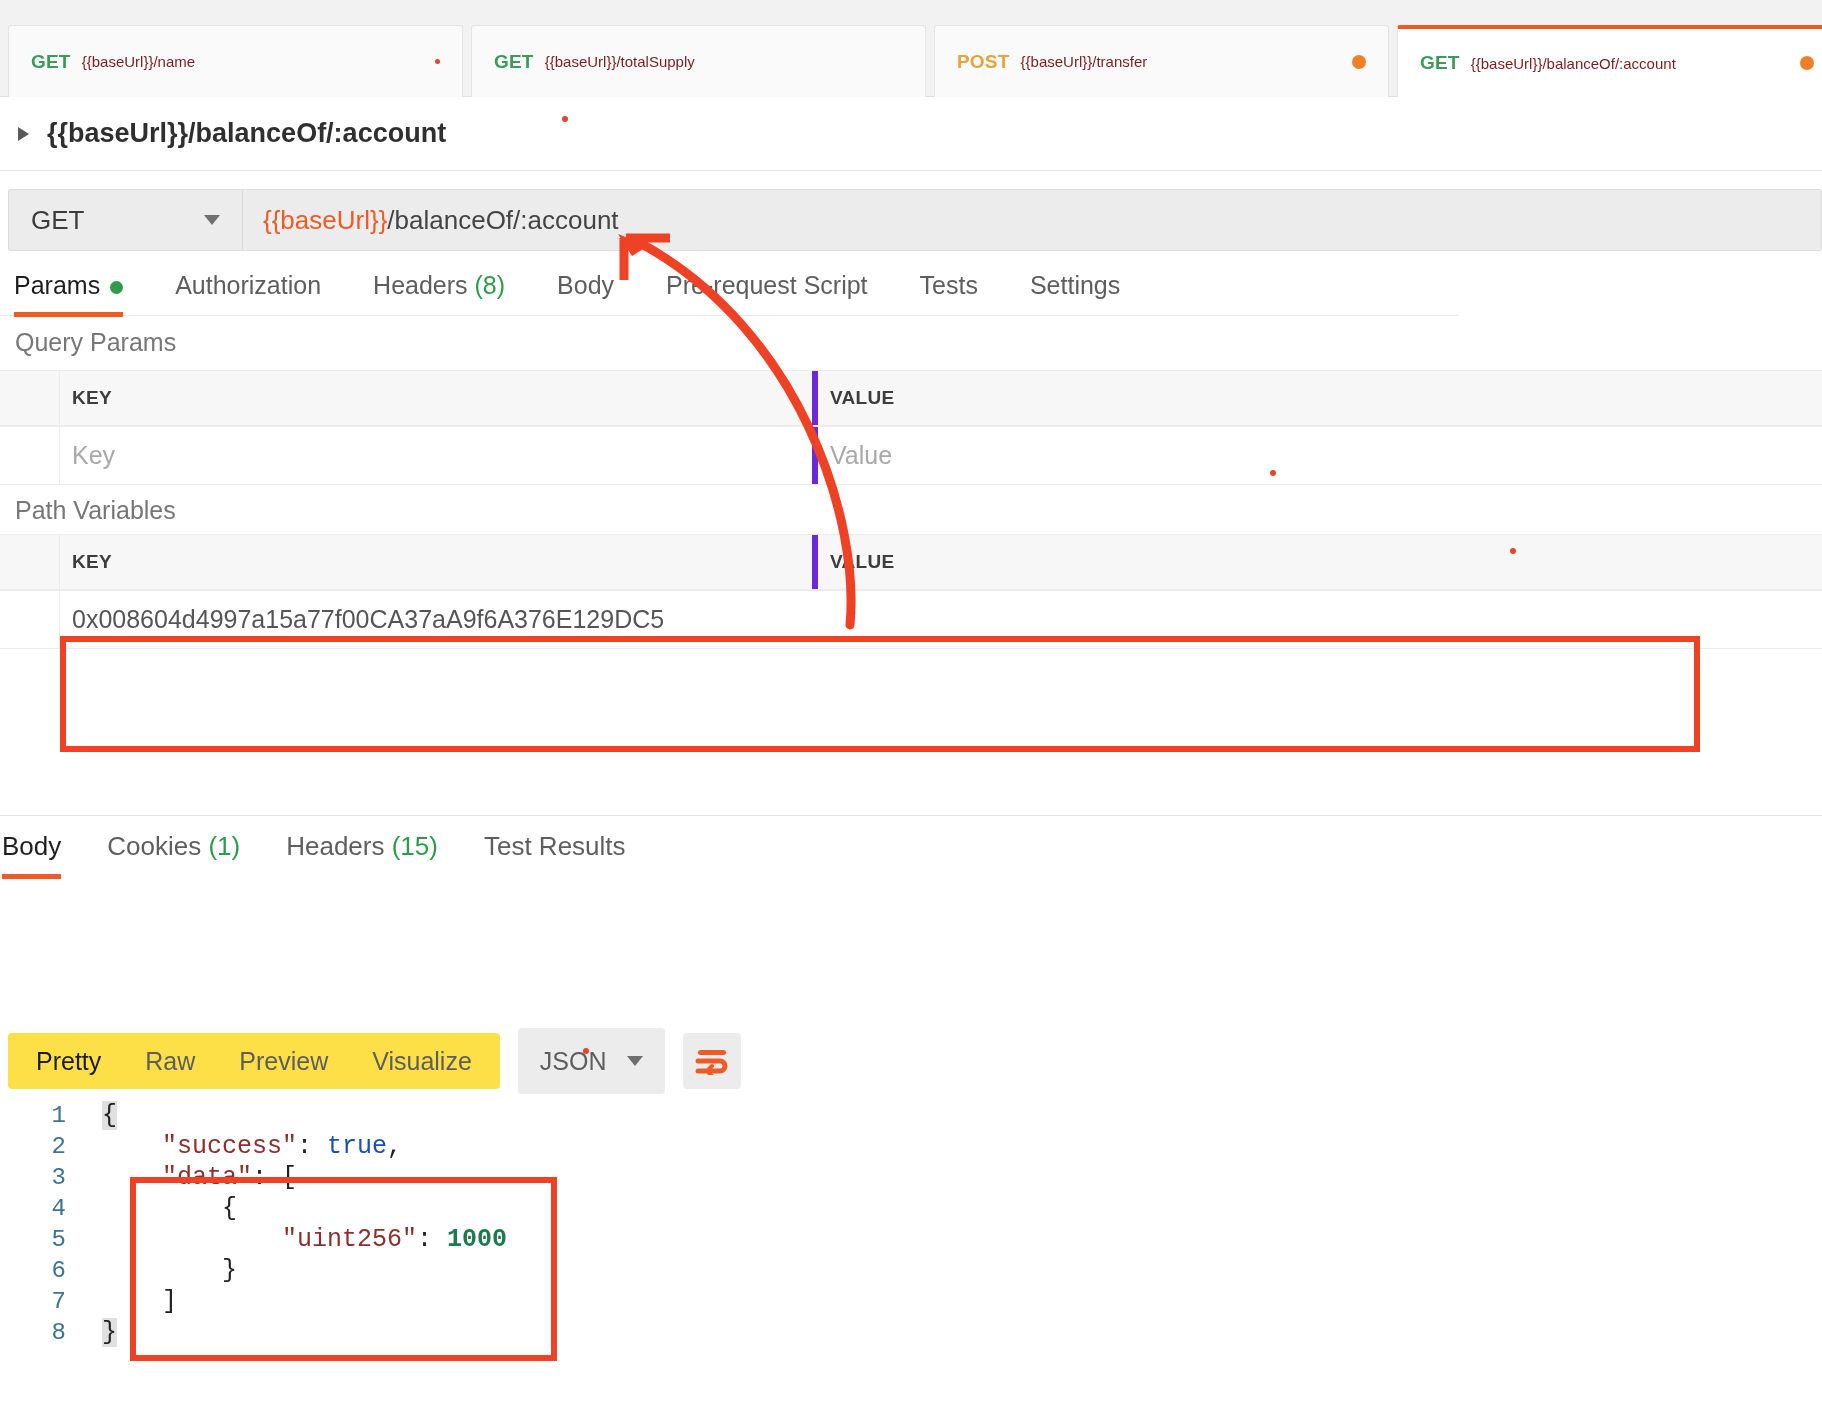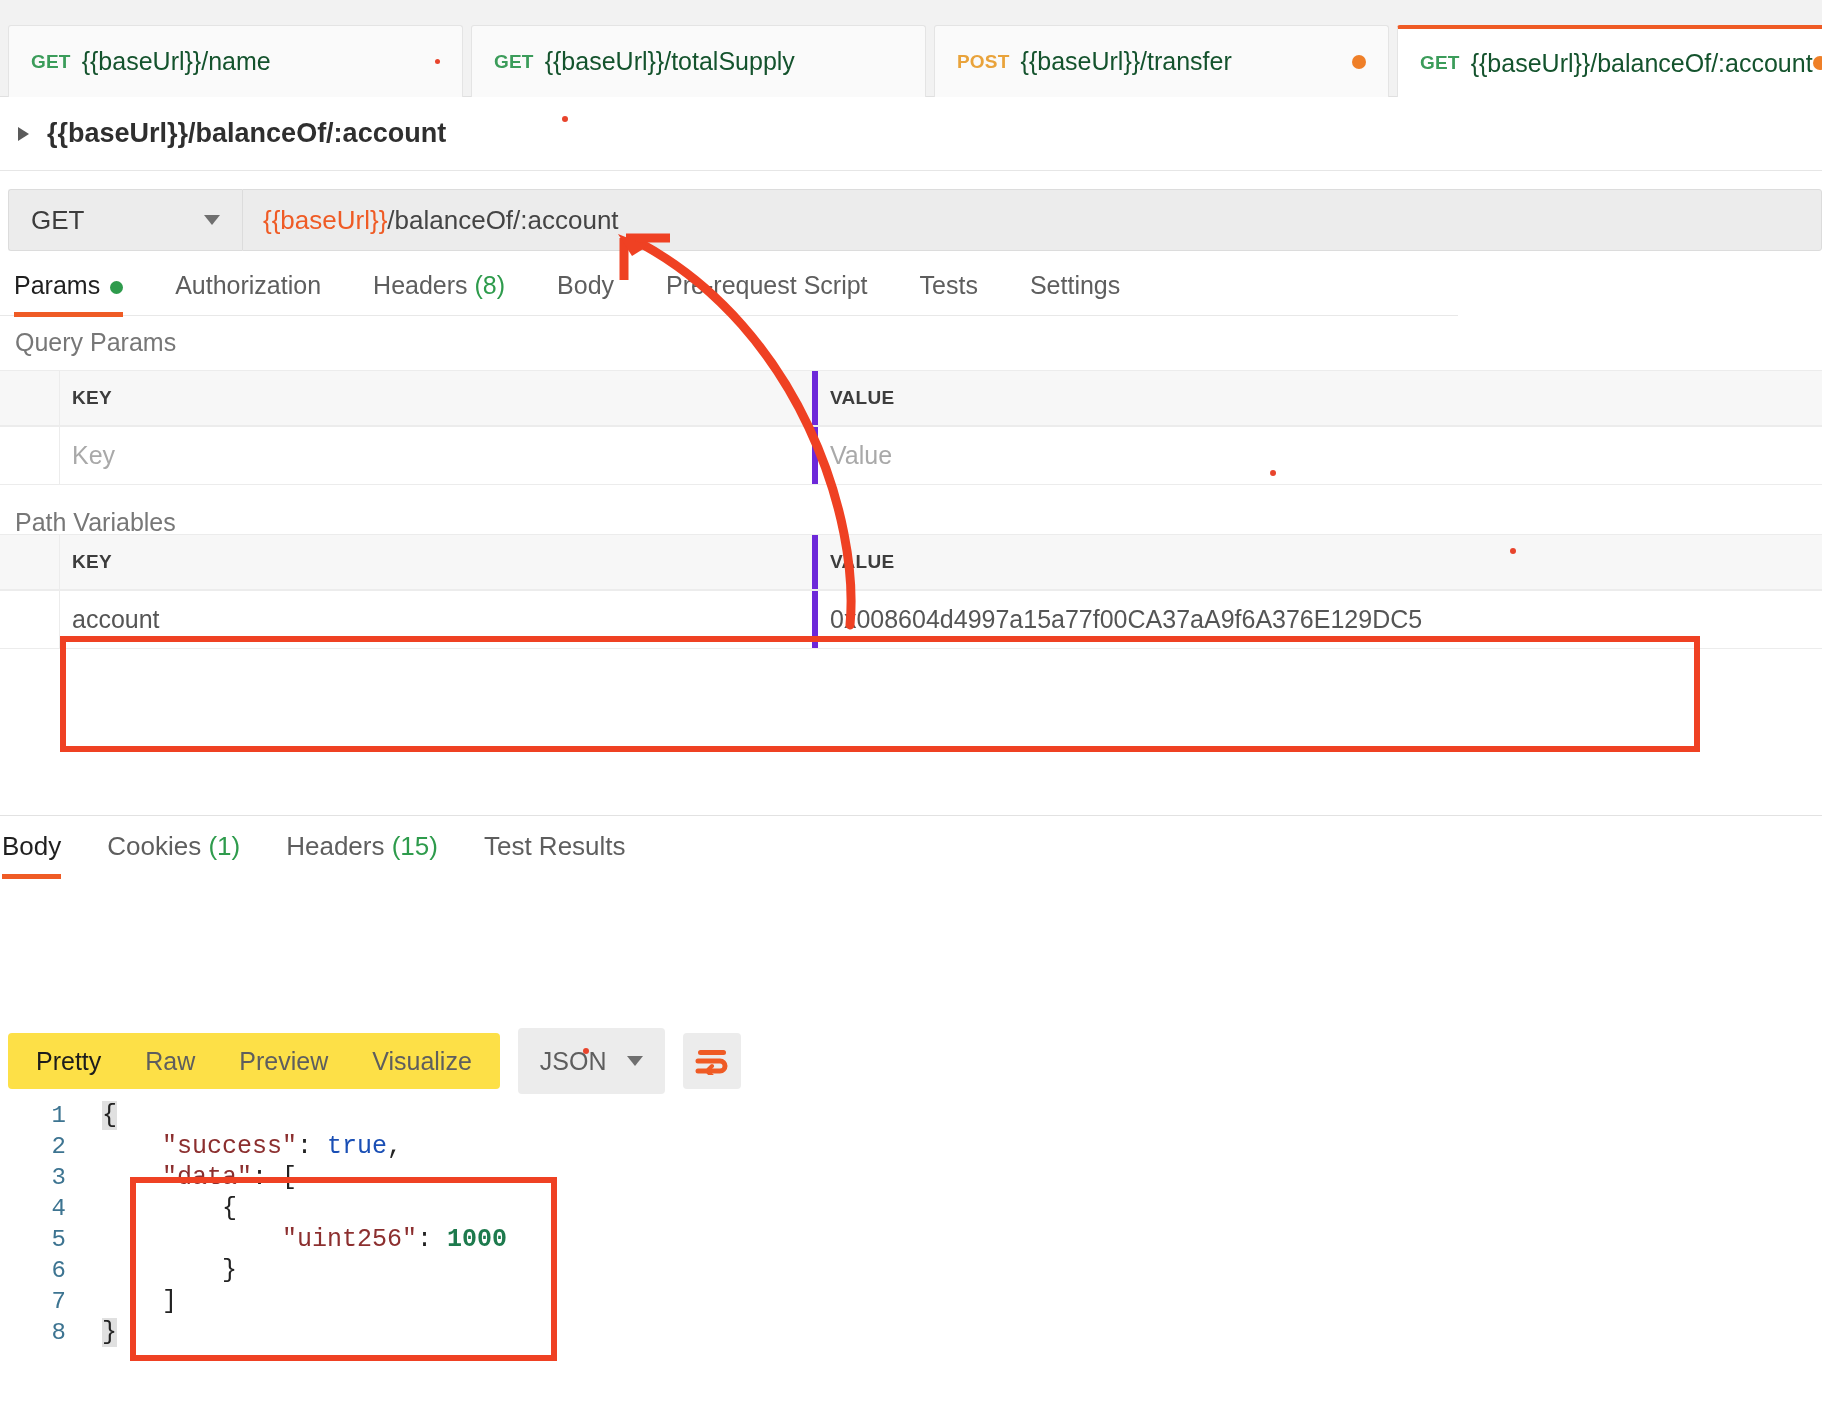--- a/index.html
+++ b/index.html
@@ -32,21 +32,21 @@
     border-left: 1px solid #e4e4e4;
     border-right: 1px solid #e4e4e4;
     z-index: 3;
   }
   .tab .method {
     font-size: 19px; font-weight: bold; letter-spacing: .2px;
     margin-right: 11px;
   }
   .m-get { color: #3b9c5a; }
   .m-post { color: #e9a33b; }
-  .tab .tname { font-size: 25px; color: #14532d; }
+  .tab .tname { font-size: 15px; color: #7f1d1d; }
   .tab .dot {
     width: 14px; height: 14px; border-radius: 50%;
     background: #ef7f28; margin-left: auto; flex: none;
   }
   .tab .dot.tiny { width: 5px; height: 5px; background: #e8442c; }
 
   
   .req-head {
     position: absolute; left: 0; top: 97px; width: 1822px; height: 73px;
     display: flex; align-items: center; padding-left: 18px;
@@ -109,21 +109,21 @@
   .green-dot {
     display: inline-block; width: 13px; height: 13px;
     border-radius: 50%; background: #2e9b4c; margin-left: 10px;
     vertical-align: middle;
   }
   .cnt { color: #2e9b4c; }
 
   
   .sec-label { font-size: 25px; color: #777; }
   #qp-label { position: absolute; left: 15px; top: 328px; }
-  #pv-label { position: absolute; left: 15px; top: 496px; margin-top: 12px; }
+  #pv-label { position: absolute; left: 15px; top: 496px; }
 
   .ptable { position: absolute; left: 0; width: 1822px; }
   .prow { display: flex; border-top: 1px solid #ececec; border-bottom: 1px solid #ececec; }
   .pgut { width: 60px; flex: none; border-right: 1px solid #ececec; }
   .pkey { width: 758px; flex: none; border-right: 6px solid #6d28d9; padding: 14px 0 14px 12px; }
   .pval { flex: 1; padding: 14px 0 14px 12px; }
   .hdr-row { background: #f7f7f7; }
   .hdr-row .pkey, .hdr-row .pval {
     font-size: 19px; font-weight: bold; color: #3d3d3d; letter-spacing: .3px;
     padding-top: 16px; padding-bottom: 16px;
@@ -264,21 +264,20 @@
 
   <div class="sec-label" id="pv-label">Path Variables</div>
   <div class="ptable" id="pv-table">
       <div class="prow hdr-row">
         <div class="pgut"></div>
         <div class="pkey">KEY</div>
         <div class="pval">VALUE</div>
       </div>
       <div class="prow">
         <div class="pgut"></div>
-        <div class="pkey"><span class="cell-txt">account</span></div>
         <div class="pval"><span class="cell-txt">0x008604d4997a15a77f00CA37aA9f6A376E129DC5</span></div>
       </div>
     </div>
 
   <div class="resp-tabs" id="resptabs">
       <div class="rtab active"><span>Body</span></div>
       <div class="rtab"><span>Cookies</span><span class="cnt"> (1)</span></div>
       <div class="rtab"><span>Headers</span><span class="cnt"> (15)</span></div>
       <div class="rtab"><span>Test Results</span></div>
     </div>

